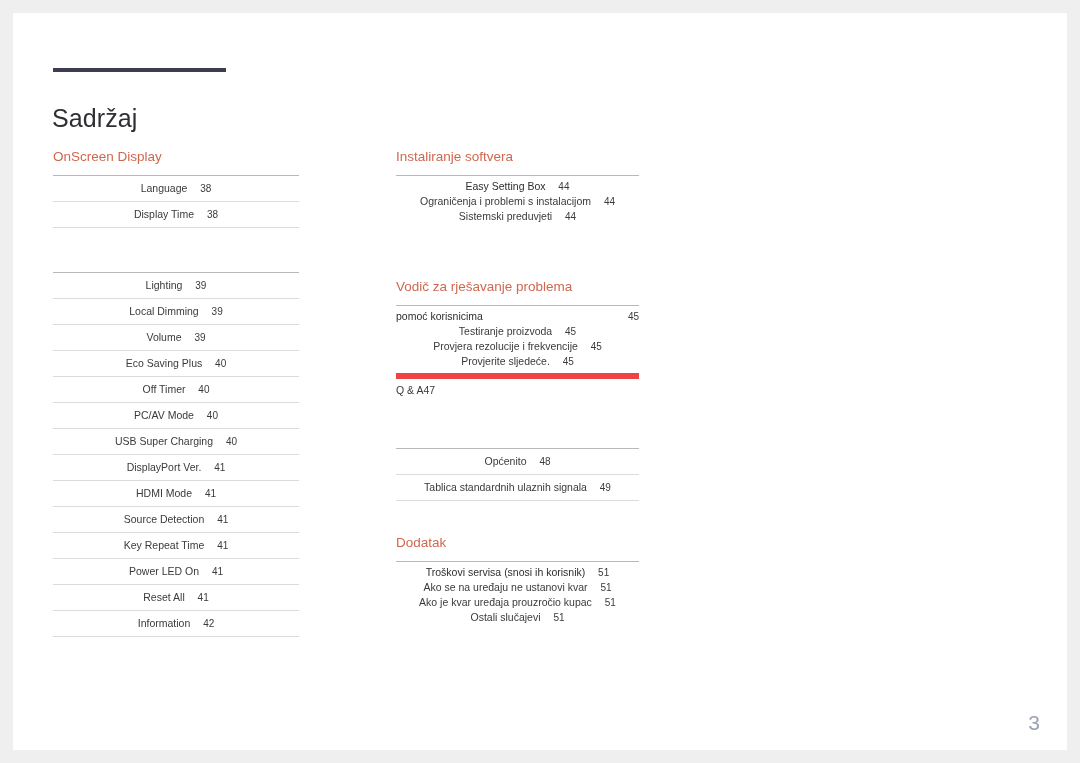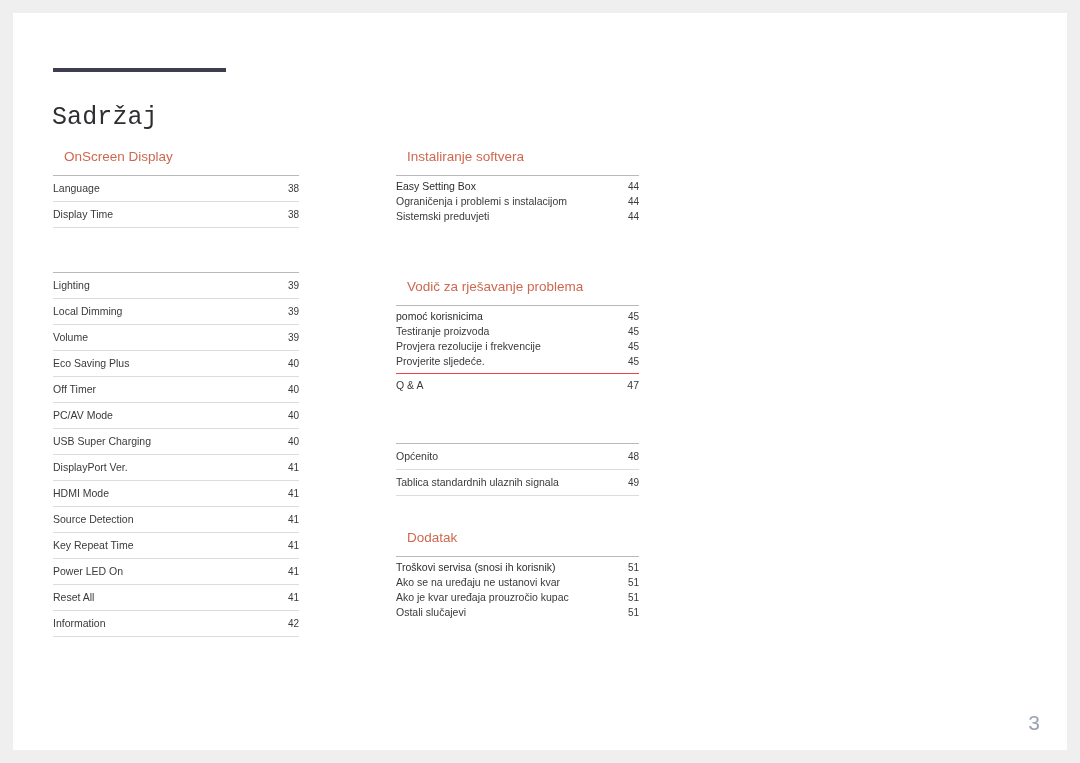--- a/index.html
+++ b/index.html
@@ -34,52 +34,50 @@
   .page-title {
     position: absolute;
     left: 39px;
     top: 71px;
     font-size: 25px;
     font-weight: 400;
     color: #2f2f33;
     letter-spacing: 0.1px;
     line-height: 34px;
     white-space: nowrap;
-    font-family: Liberation Mono, monospace;
   }
 
   
   .col {
     position: absolute;
     top: 135px;
   }
   .col-left  { left: 40px;  width: 246px; }
   .col-right { left: 383px; width: 243px; }
 
   .section { position: relative; }
 
   .section-heading {
     color: #cf6850;
     font-size: 13.5px;
     font-weight: 400;
     line-height: 18px;
     white-space: nowrap;
-    margin-left: 11px;
   }
 
   .toc-list {
     border-top: 1px solid #b9b9b9;
     margin-top: 9px;
   }
 
   
   .toc-row {
     display: flex;
     align-items: baseline;
-    justify-content: space-between;
+    justify-content: center;
     color: #3a3a3a;
     font-size: 10.5px;
   }
   .toc-row .label { padding-right: 8px; }
   .toc-row .pageno {
     flex: 0 0 auto;
     text-align: right;
     min-width: 16px;
     font-size: 10px;
   }
@@ -110,23 +108,22 @@
     line-height: 15px;
   }
   .toc-row.wrap .l1 { display: block; }
   .toc-row.wrap .l2 {
     display: flex;
     justify-content: space-between;
   }
   .group-gap { height: 3px; }
 
   .qa-row {
-    border-top: 1px solid #ef4444;
+    border-top: 6px solid #ef4444;
     display: flex;
-    justify-content: space-between;
     align-items: center;
     height: 22px;
     margin-top: 4px;
     color: #3a3a3a;
     font-size: 10.5px;
   }
 
   
   .folio {
     position: absolute;

